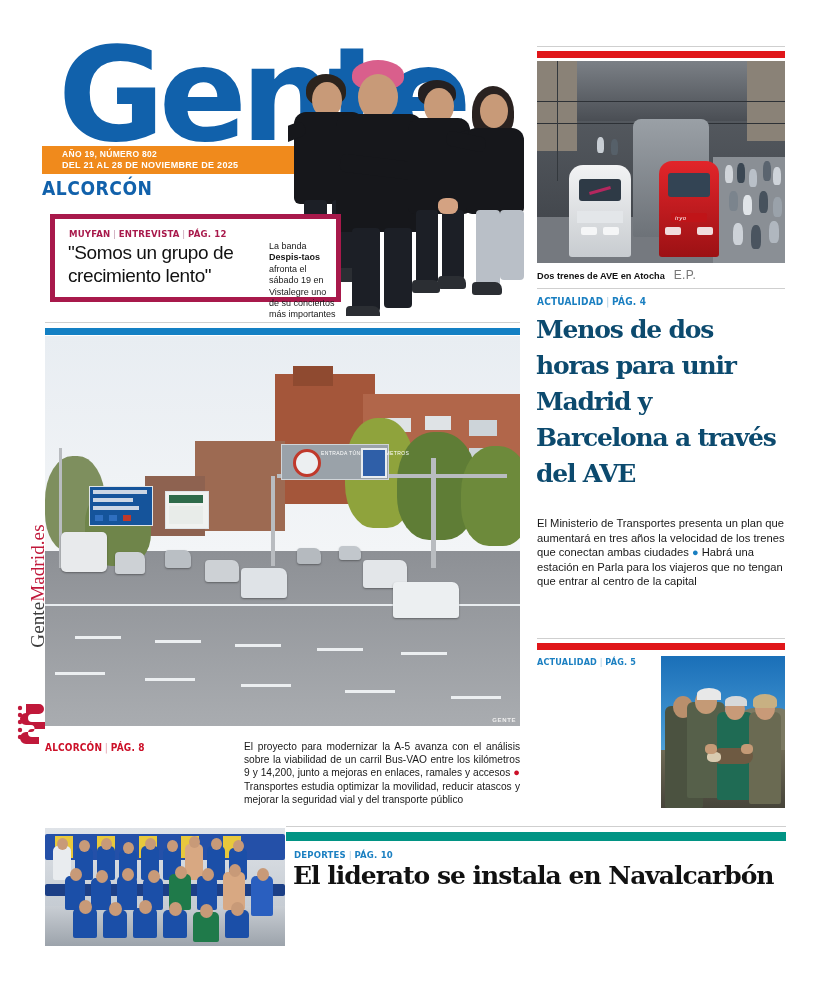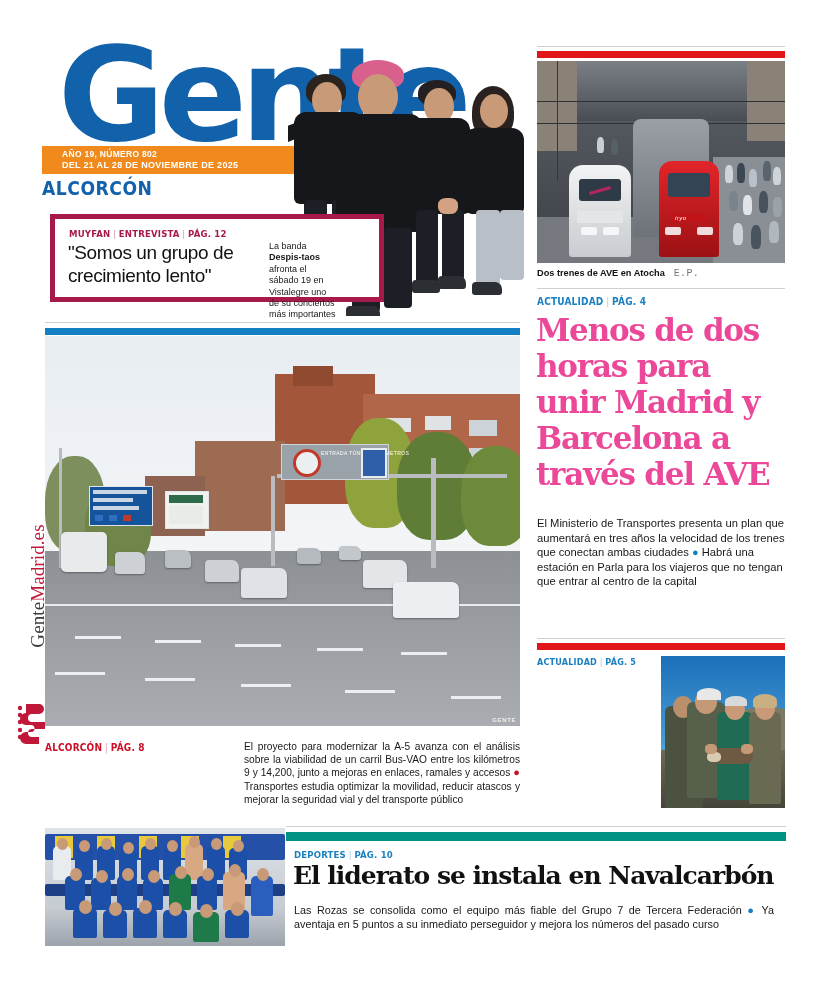--- a/index.html
+++ b/index.html
@@ -58,21 +58,21 @@
   }
 
   
   .band-photo{
     position:absolute;left:288px;top:48px;width:238px;height:268px;
     overflow:hidden;
   }
 
   
   .interview{
-    position:absolute;left:50px;top:214px;width:334px;height:88px;
+    position:absolute;left:50px;top:214px;width:291px;height:88px;
     border:5px solid #a8194b;background:#fff;box-sizing:border-box;
   }
   .iv-kicker{
     position:absolute;left:14px;top:9px;
     font-family:"DejaVu Sans",sans-serif;font-weight:bold;font-size:9.5px;
     color:#a8194b;letter-spacing:.2px;transform:scaleX(.9);transform-origin:left center;
   }
   .iv-kicker .sep{color:#c49bb0;font-weight:normal;padding:0 3px;}
   .iv-title{
     position:absolute;left:13px;top:22px;width:190px;
@@ -114,31 +114,31 @@
   }
   .dot{color:#cc1028;font-size:11px;}
   .dot-blue{color:#1a7fc1;font-size:11px;}
 
   
   .ave-photo{position:absolute;left:537px;top:61px;width:248px;height:202px;overflow:hidden;}
   .ave-caption{
     position:absolute;left:537px;top:268px;width:250px;
     font-size:9.2px;font-weight:bold;color:#111;
   }
-  .ave-caption .credit{font-weight:normal;font-size:10px;color:#777;padding-left:9px;letter-spacing:.3px;font-family:Liberation Mono, monospace;}
+  .ave-caption .credit{font-weight:normal;font-size:12px;color:#777;padding-left:9px;letter-spacing:.3px;}
   .ave-kicker{
     position:absolute;left:537px;top:296px;
     font-family:"DejaVu Sans",sans-serif;font-weight:bold;font-size:10px;
     color:#1a7fc1;letter-spacing:.2px;transform:scaleX(.9);transform-origin:left center;
   }
   .ave-kicker .sep{color:#a9cde4;font-weight:normal;padding:0 3px;}
   .ave-title{
     position:absolute;left:536px;top:312px;width:252px;
     font-family:"DejaVu Serif",serif;font-weight:bold;
-    font-size:31px;line-height:36px;color:#ec4899;letter-spacing:-1.2px;
+    font-size:25px;line-height:36px;color:#0c4a6e;letter-spacing:-1.2px;
   }
   .ave-body{
     position:absolute;left:537px;top:516px;width:249px;
     font-size:11.2px;line-height:14.6px;color:#181818;
   }
 
   
   .eag-kicker{
     position:absolute;left:537px;top:657px;
     font-family:"DejaVu Sans",sans-serif;font-weight:bold;font-size:9px;
@@ -531,15 +531,14 @@
     <div class="player" style="left:148px;top:84px;width:26px;height:30px;background:#1f7a4a;"></div>
     <div class="head" style="left:155px;top:76px;width:13px;height:14px;"></div>
     <div class="player" style="left:180px;top:82px;width:24px;height:28px;"></div>
     <div class="head" style="left:186px;top:74px;width:13px;height:14px;"></div>
   </div>
 
   <div class="sp-kicker">
     <span>DEPORTES</span><span class="sep">|</span><span>PÁG. 10</span>
   </div>
   <div class="sp-title">El liderato se instala en Navalcarbón</div>
-  <div class="sp-body"><span>Las Rozas se consolida como el equipo más fiable del Grupo 7 de Tercera Federación </span><span class="dot-blue">●</span> <span>Ya aventaja en 5 puntos a su inmediato perseguidor y mejora los números del pasado curso</span></div>
 
 </div>
 
 </body></html>

